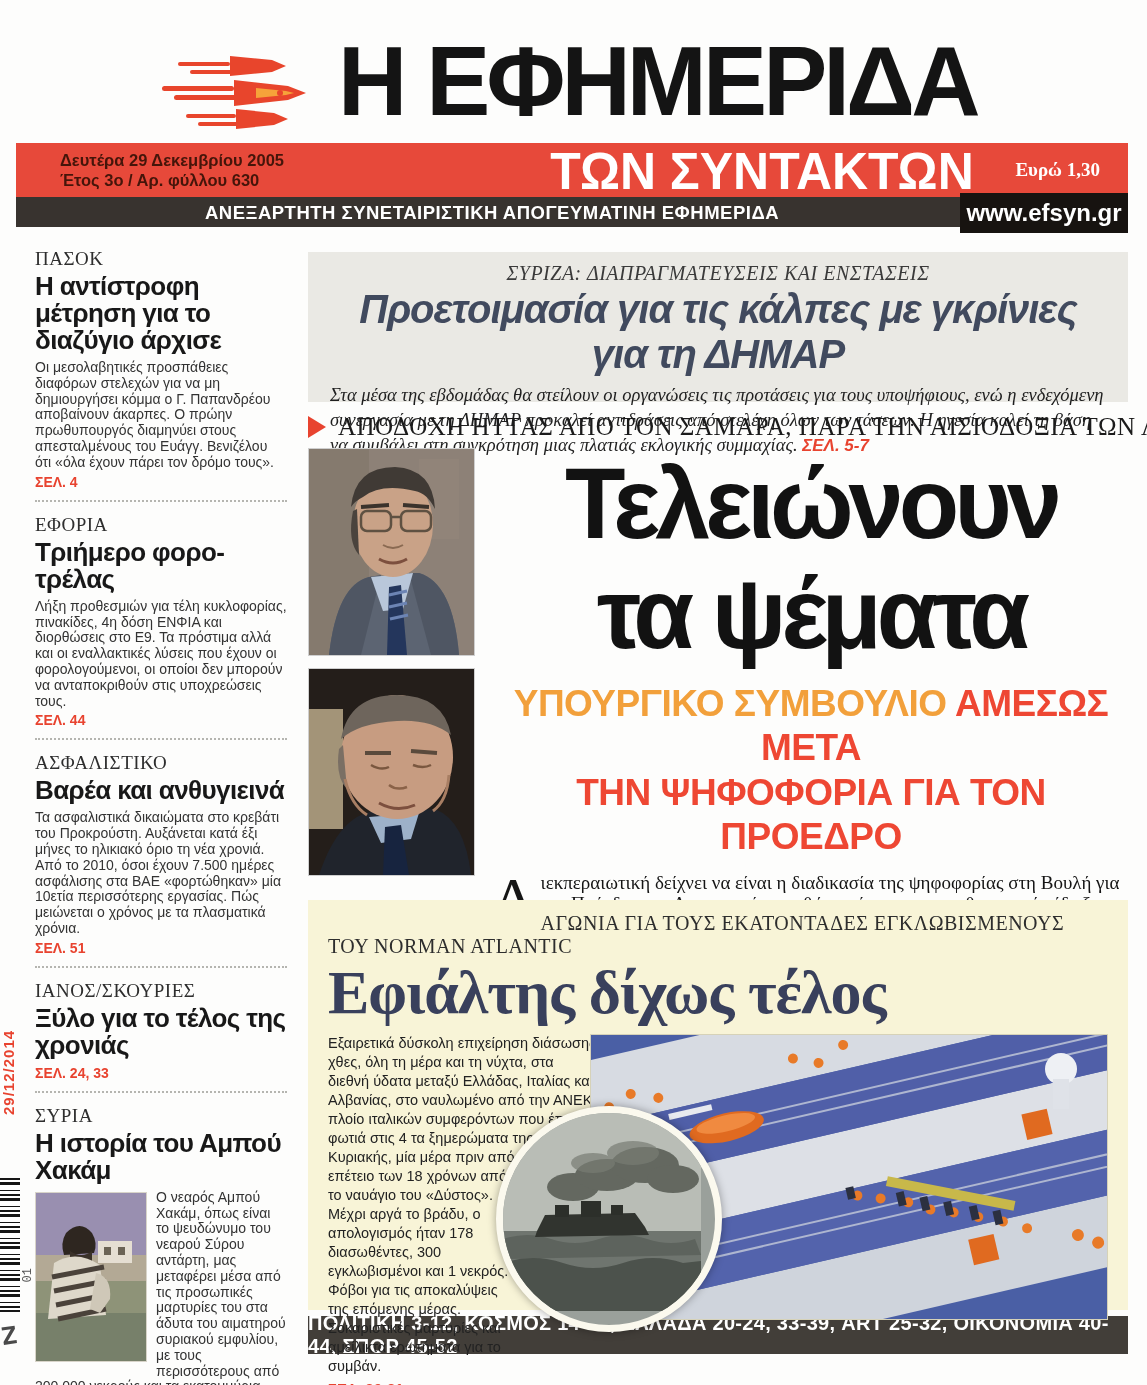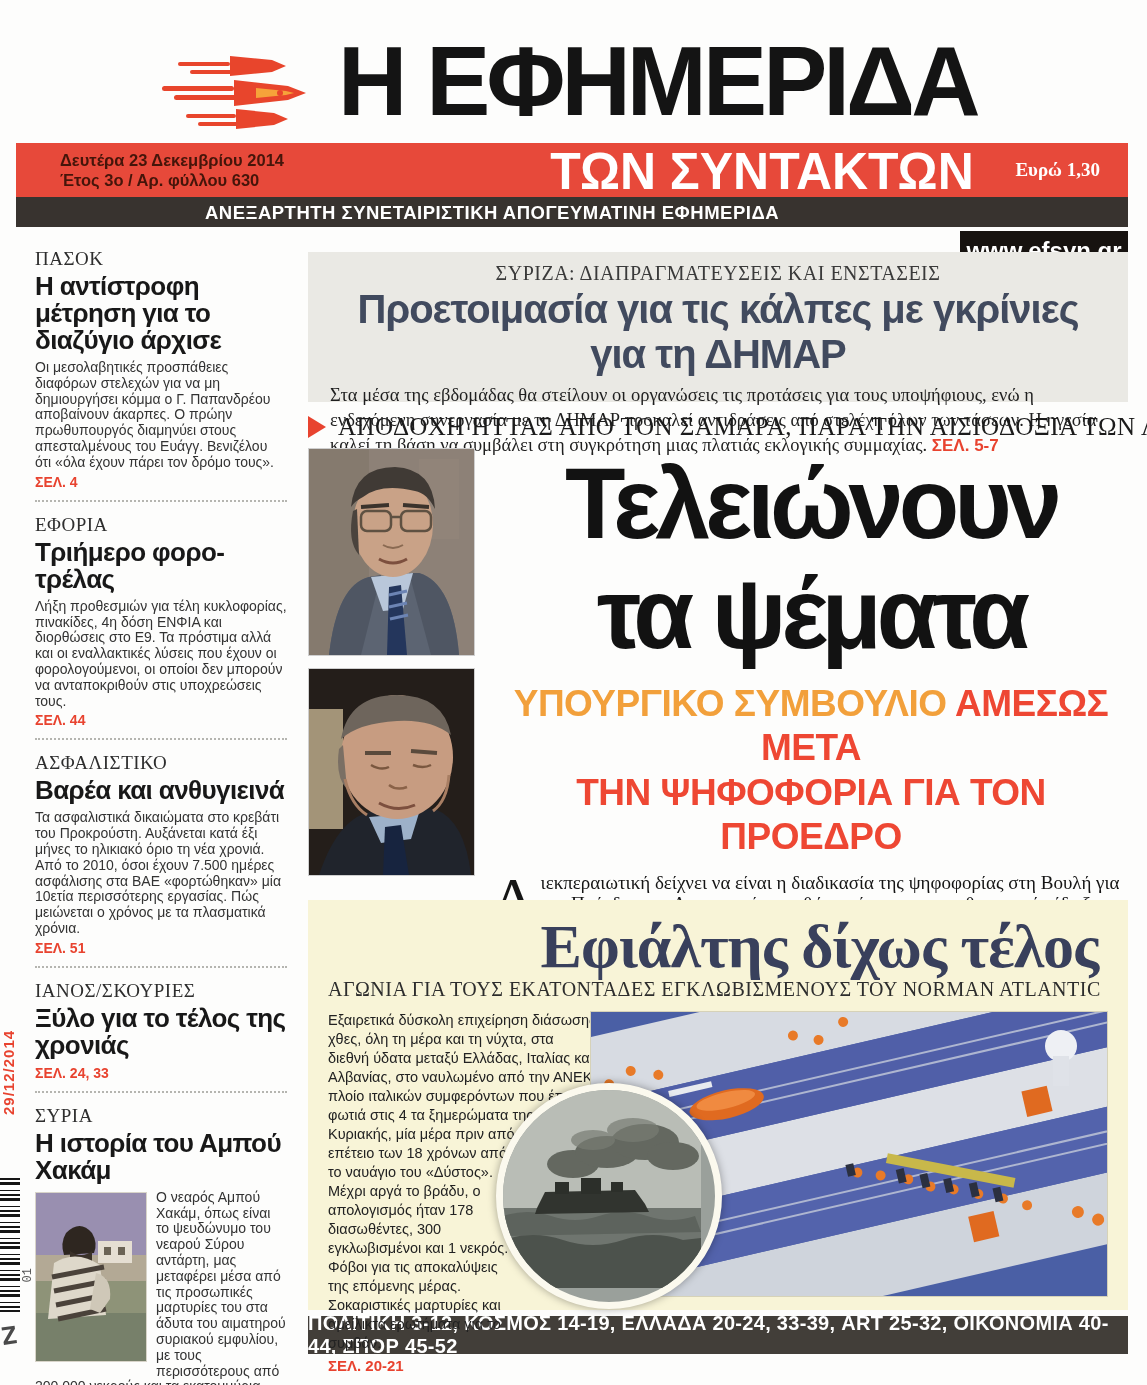--- a/index.html
+++ b/index.html
@@ -14,21 +14,21 @@
   #red-band{position:absolute;left:16px;top:143px;width:1112px;height:54px;background:#e7493a;}
   #date-info{position:absolute;left:44px;top:7px;color:#45150a;font-weight:bold;font-size:16.5px;line-height:20px;}
   #band-subtitle{position:absolute;left:380px;right:0;top:0;height:54px;text-align:center;
       color:#fff;font-weight:900;font-size:52px;line-height:56px;letter-spacing:0px;transform:scaleX(.96);}
   #price{position:absolute;right:28px;top:16px;color:#fff;font-family:"Liberation Serif","DejaVu Serif",serif;
       font-weight:bold;font-size:19px;}
   #black-band{position:absolute;left:16px;top:197px;width:1112px;height:30px;background:#38332f;}
   #tagline{position:absolute;left:0;right:160px;top:0;height:30px;text-align:center;color:#fff;
       font-weight:bold;font-size:18.5px;line-height:31px;letter-spacing:.5px;}
   #site-block{position:absolute;right:0;top:-4px;width:168px;height:40px;background:#171310;
-      display:flex;align-items:center;justify-content:center;color:#fff;font-weight:900;font-size:24px;margin-top:38px;}
+      display:flex;align-items:center;justify-content:center;color:#fff;font-weight:900;font-size:24px;}
 
   
   #edge-date{position:absolute;left:0px;top:985px;height:130px;writing-mode:vertical-rl;
       transform:rotate(180deg);color:#e8432f;font-weight:bold;font-size:15px;letter-spacing:1px;}
   #barcode{position:absolute;left:0;top:1178px;width:20px;height:134px;
       background:repeating-linear-gradient(to bottom,#161616 0 2px,#fff 2px 4px,#161616 4px 7px,#fff 7px 12px,#161616 12px 13px,#fff 13px 16px);}
   #barcode-num{position:absolute;left:21px;top:1268px;writing-mode:vertical-rl;transform:rotate(180deg);
       font-family:"Liberation Mono","DejaVu Sans Mono",monospace;font-size:12px;color:#555;}
   #edge-mark{position:absolute;left:2px;top:1322px;font-size:24px;color:#4a4a4a;transform:rotate(-8deg);}
 
@@ -38,21 +38,21 @@
   .side-item + .side-item{border-top:2px dotted #b5b5b0;padding-top:12px;}
   .side-section{font-family:"Liberation Serif","DejaVu Serif",serif;font-size:19px;letter-spacing:.5px;color:#2e2e2e;}
   .side-headline{font-weight:800;font-size:26px;line-height:1.04;letter-spacing:-.6px;color:#181818;margin:3px 0 6px 0;}
   .side-body{font-size:14px;line-height:15.8px;color:#333;}
   .side-ref{font-weight:bold;font-size:14px;color:#e8432f;margin-top:3px;}
   #syria-figure{float:left;width:112px;height:170px;margin:2px 9px 2px 0;border:1px solid #d8d4c9;box-sizing:border-box;}
 
   
   #right-col{position:absolute;left:308px;top:252px;width:820px;}
 
-  #syriza-box{background:#eae9e4;height:150px;box-sizing:border-box;padding:10px 22px;}
+  #syriza-box{background:#eae9e4;height:150px;box-sizing:border-box;padding:10px 22px;font-style:italic;}
   #syriza-kicker{text-align:center;font-family:"Liberation Serif","DejaVu Serif",serif;font-size:20px;
       letter-spacing:.5px;color:#3a3a3a;}
   #syriza-headline{text-align:center;font-weight:800;font-size:40px;letter-spacing:-1px;color:#414a5e;margin-top:2px;}
   #syriza-body{margin-top:6px;font-family:"Liberation Serif","DejaVu Serif",serif;font-size:18.5px;line-height:25px;color:#1f1f1f;}
   .inline-ref{font-family:"Liberation Sans","DejaVu Sans",sans-serif;font-weight:bold;color:#e8432f;font-size:17px;}
 
   #main-kicker{margin-top:10px;height:30px;display:flex;align-items:center;}
   #main-kicker .tri{width:0;height:0;border-top:11px solid transparent;border-bottom:11px solid transparent;
       border-left:18px solid #e8432f;margin-right:12px;flex:none;}
   #main-kicker .kicker-text{font-family:"Liberation Serif","DejaVu Serif",serif;font-size:25px;
@@ -109,21 +109,21 @@
         <polygon points="76,63 114,67 128,73 114,79 76,83"></polygon>
       </g>
       <polygon points="96,42 126,45 134,47 126,49 96,52" fill="#f6a33a"></polygon>
       <circle cx="120" cy="47" r="3" fill="#e8452c"></circle>
     </svg>
   </div>
   <div id="masthead-title">Η ΕΦΗΜΕΡΙΔΑ</div>
 
   <div id="red-band">
     <div id="date-info">
-      <div>Δευτέρα 23 Δεκεμβρίου 2014</div>
+      <div>Δευτέρα 29 Δεκεμβρίου 2005</div>
       <div>Έτος 3ο / Αρ. φύλλου 630</div>
     </div>
     <div id="band-subtitle">ΤΩΝ ΣΥΝΤΑΚΤΩΝ</div>
     <div id="price">Ευρώ 1,30</div>
   </div>
 
   <div id="black-band">
     <div id="tagline">ΑΝΕΞΑΡΤΗΤΗ ΣΥΝΕΤΑΙΡΙΣΤΙΚΗ ΑΠΟΓΕΥΜΑΤΙΝΗ ΕΦΗΜΕΡΙΔΑ</div>
     <div id="site-block">www.efsyn.gr</div>
   </div>
@@ -256,22 +256,22 @@
           <div class="sub-red">ΤΗΝ ΨΗΦΟΦΟΡΙΑ ΓΙΑ ΤΟΝ ΠΡΟΕΔΡΟ</div>
         </div>
         <div id="main-body">
           <p><span class="dropcap">Δ</span><span>ιεκπεραιωτική δείχνει να είναι η διαδικασία της ψηφοφορίας στη Βουλή για τον Πρόεδρο της Δημοκρατίας, καθώς ακόμη και ο πρωθυπουργός έδειξε πως δεν πιστεύει ότι θα έχει αίσιο τέλος για τη συγκυβέρνηση.</span></p>
           <p><span>Με τη συνέντευξη-μονόλογο στην κρατική ΝΕΡΙΤ δοκίμασε τα επιχειρήματα που θα χρησιμοποιήσει στον προεκλογικό αγώνα, αφού πια οι πρόωρες κάλπες είναι αναπόφευκτες. </span><span class="inline-ref">ΣΕΛ. 3, 5</span></p>
         </div>
       </div>
     </div>
 
     <div id="ferry-box">
+      <div id="ferry-kicker">ΑΓΩΝΙΑ ΓΙΑ ΤΟΥΣ ΕΚΑΤΟΝΤΑΔΕΣ ΕΓΚΛΩΒΙΣΜΕΝΟΥΣ ΤΟΥ NORMAN ATLANTIC</div>
       <div id="ferry-headline">Εφιάλτης δίχως τέλος</div>
-      <div id="ferry-kicker">ΑΓΩΝΙΑ ΓΙΑ ΤΟΥΣ ΕΚΑΤΟΝΤΑΔΕΣ ΕΓΚΛΩΒΙΣΜΕΝΟΥΣ ΤΟΥ NORMAN ATLANTIC</div>
       <div id="ferry-content">
         <div id="ferry-text-1">Εξαιρετικά δύσκολη επιχείρηση διάσωσης χθες, όλη τη μέρα και τη νύχτα, στα διεθνή ύδατα μεταξύ Ελλάδας, Ιταλίας και Αλβανίας, στο ναυλωμένο από την ΑΝΕΚ πλοίο ιταλικών συμφερόντων που έπιασε φωτιά στις 4 τα ξημερώματα της Κυριακής, μία μέρα πριν από τη θλιβερή επέτειο των 18 χρόνων από</div>
         <div id="ferry-text-2">το ναυάγιο του «Δύστος». Μέχρι αργά το βράδυ, ο απολογισμός ήταν 178 διασωθέντες, 300 εγκλωβισμένοι και 1 νεκρός. Φόβοι για τις αποκαλύψεις της επόμενης μέρας. Σοκαριστικές μαρτυρίες και αμείλικτα ερωτήματα για το συμβάν.</div>
         <div id="ferry-ref">ΣΕΛ. 20-21</div>
 
         <div id="ferry-photo">
           <svg width="516" height="284" viewBox="0 0 516 284" preserveAspectRatio="none">
             <rect width="516" height="284" fill="#4a5fa5"></rect>
             <g transform="rotate(-13 258 142)">
               <rect x="-60" y="-30" width="660" height="66" fill="#d7dbe2"></rect>

